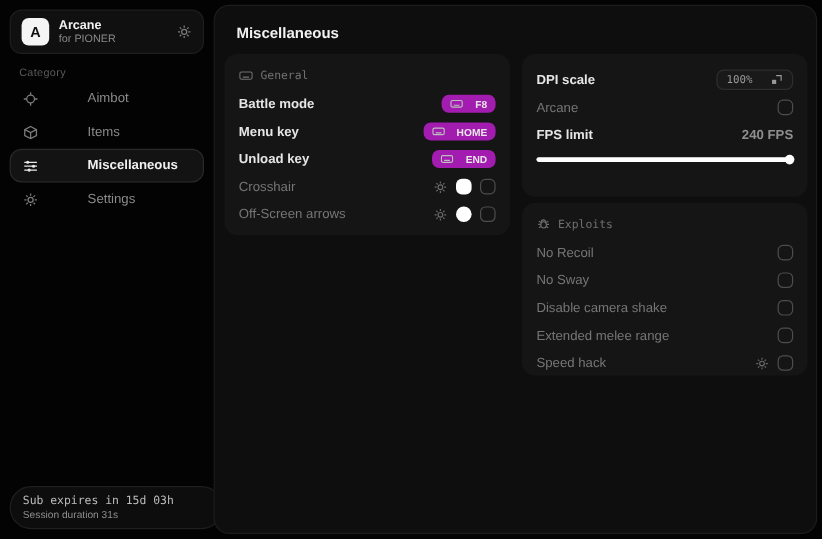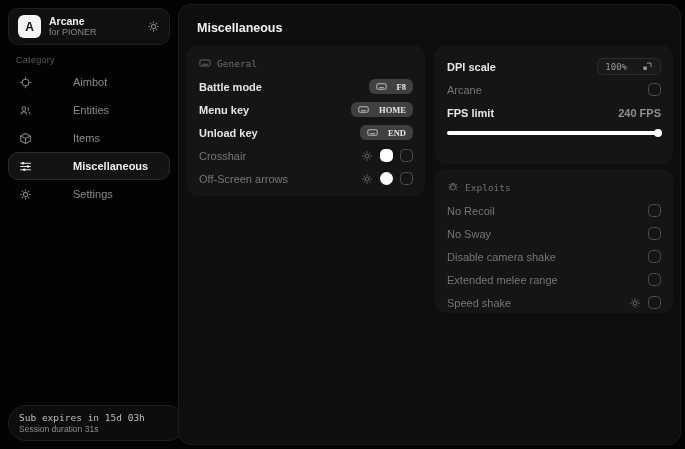--- a/index.html
+++ b/index.html
@@ -51,23 +51,23 @@
 
   .card-header { display:flex; align-items:center; gap:6px; color:#707070;
     font-family:"DejaVu Sans Mono", monospace; font-size:9.5px; height:16px; margin-bottom:4px; }
   .card-header .hicon { width:12px; height:12px; color:#707070; flex:none; }
 
   .row { display:flex; align-items:center; justify-content:space-between; height:23px; }
   .row-label { font-size:11px; font-weight:700; color:#e6e6e6; }
   .row-label.dim { color:#767676; font-weight:500; }
   .row-controls { display:flex; align-items:center; gap:7px; }
 
-  .keycap { display:flex; align-items:center; gap:10px; background:#404040;
+  .keycap { display:flex; align-items:center; gap:10px; background:#a21caf;
     border-radius:6px; padding:2px 7px; color:#e8e8e8;
-    font-family:Liberation Serif, serif; font-size:8.5px; font-weight:700;
+    font-family:Liberation Sans, sans-serif; font-size:8.5px; font-weight:700;
     cursor:pointer; }
   .keycap .kicon { width:11px; height:11px; color:#bdbdbd; }
 
   .checkbox { width:13px; height:13px; border:1.5px solid #4d4d4d; border-radius:4.5px;
     background:transparent; cursor:pointer; flex:none; }
   .swatch { width:13px; height:13px; border-radius:5px; cursor:pointer; flex:none; }
   .row-gear { width:12px; height:12px; color:#6a6a6a; cursor:pointer; flex:none; }
 
   .dpi-badge { display:flex; align-items:flex-end; gap:15px; background:#191919;
     border:1px solid #2e2e2e; border-radius:6px; padding:2px 7px;
@@ -117,30 +117,20 @@
           <svg viewBox="0 0 16 16" fill="none" stroke="currentColor" stroke-width="1.3">
             <circle cx="8" cy="8" r="4"></circle>
               <path d="M8 1v3M8 12v3M1 8h3M12 8h3"></path>
           </svg>
         </span>
         <span>Aimbot</span>
       </div>
       <div class="nav-item">
         <span class="nicon">
           <svg viewBox="0 0 16 16" fill="none" stroke="currentColor" stroke-width="1.3">
-            <circle cx="6" cy="5.5" r="2.2"></circle>
-              <path d="M2.4 13c.5-2.4 1.9-3.6 3.6-3.6S9.1 10.6 9.6 13"></path>
-            <path d="M10.5 4.2a2.2 2.2 0 0 1 0 4.1M11.6 9.7c1.2.5 1.9 1.6 2.2 3.3"></path>
-          </svg>
-        </span>
-        <span>Entities</span>
-      </div>
-      <div class="nav-item">
-        <span class="nicon">
-          <svg viewBox="0 0 16 16" fill="none" stroke="currentColor" stroke-width="1.3">
             <path d="M8 1.8 14 5v6L8 14.2 2 11V5z"></path>
               <path d="M2 5l6 3 6-3M8 8v6.2"></path>
           </svg>
         </span>
         <span>Items</span>
       </div>
       <div class="nav-item active">
         <span class="nicon">
           <svg viewBox="0 0 16 16" fill="none" stroke="currentColor" stroke-width="1.3">
             <path d="M1.5 4h13M1.5 8h13M1.5 12h13"></path>
@@ -304,21 +294,21 @@
       </div>
       <div class="row">
         <span class="row-label dim">Disable camera shake</span>
         <span class="checkbox"></span>
       </div>
       <div class="row">
         <span class="row-label dim">Extended melee range</span>
         <span class="checkbox"></span>
       </div>
       <div class="row">
-        <span class="row-label dim">Speed shake</span>
+        <span class="row-label dim">Speed hack</span>
         <span class="row-controls">
           <span class="row-gear">
             <svg viewBox="0 0 16 16" fill="none" stroke="currentColor" stroke-width="1.3">
               <circle cx="8" cy="8" r="2.6"></circle>
               <path d="M8 1.6v2.2M8 12.2v2.2M1.6 8h2.2M12.2 8h2.2M3.5 3.5l1.5 1.5M11 11l1.5 1.5M12.5 3.5L11 5M5 11l-1.5 1.5"></path>
             </svg>
           </span>
           <span class="checkbox"></span>
         </span>
       </div>

